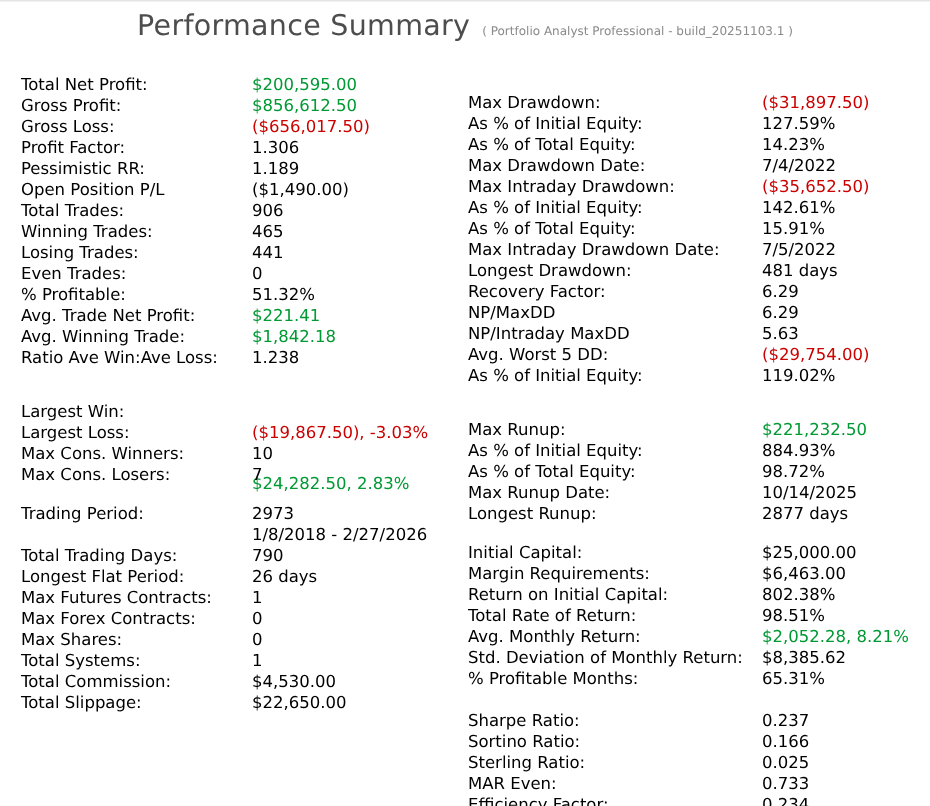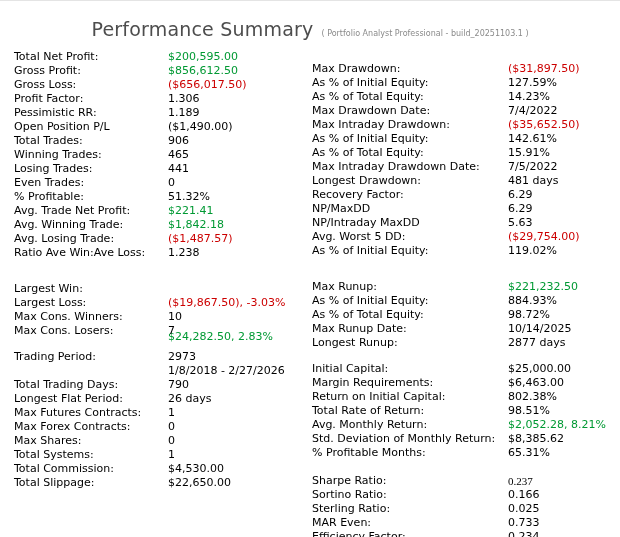--- a/index.html
+++ b/index.html
@@ -9,21 +9,21 @@
     height: 537px;
     background: #ffffff;
     font-family: "DejaVu Sans", sans-serif;
     font-size: 11px;
     color: #000000;
     overflow: hidden;
     border-top: 1px solid #e4e4e4;
   }
   .header {
     position: absolute;
-    top: 17px;
+    top: 5px;
     left: 0;
     width: 100%;
     text-align: center;
     white-space: nowrap;
   }
   .title {
     font-size: 19px;
     color: #4d4d4d;
     letter-spacing: 0.2px;
   }
@@ -100,24 +100,20 @@
         </div>
         <div class="row">
           <span class="lab">Avg. Trade Net Profit:</span>
           <span class="val" style="color: rgb(0, 153, 51);">$221.41</span>
         </div>
         <div class="row">
           <span class="lab">Avg. Winning Trade:</span>
           <span class="val" style="color: rgb(0, 153, 51);">$1,842.18</span>
         </div>
         <div class="row">
-          <span class="lab">Avg. Losing Trade:</span>
-          <span class="val" style="color: rgb(204, 0, 0);">($1,487.57)</span>
-        </div>
-        <div class="row">
           <span class="lab">Ratio Ave Win:Ave Loss:</span>
           <span class="val" style="color: rgb(0, 0, 0);">1.238</span>
         </div>
       </div>
       <div style="margin-top: 22px;">
         <div class="row">
           <span class="lab">Largest Win:</span>
           <span class="val" style="color: rgb(0, 153, 51); margin-top: 48px;">$24,282.50, 2.83%</span>
         </div>
         <div class="row">
@@ -283,21 +279,21 @@
           <span class="val" style="color: rgb(0, 0, 0);">$8,385.62</span>
         </div>
         <div class="row">
           <span class="lab">% Profitable Months:</span>
           <span class="val" style="color: rgb(0, 0, 0);">65.31%</span>
         </div>
       </div>
       <div style="margin-top: 14px;">
         <div class="row">
           <span class="lab">Sharpe Ratio:</span>
-          <span class="val" style="color: rgb(0, 0, 0); font-family: Liberation Serif, serif;">0.237</span>
+          <span class="val" style="color: rgb(0, 0, 0);">0.237</span>
         </div>
         <div class="row">
           <span class="lab">Sortino Ratio:</span>
           <span class="val" style="color: rgb(0, 0, 0);">0.166</span>
         </div>
         <div class="row">
           <span class="lab">Sterling Ratio:</span>
           <span class="val" style="color: rgb(0, 0, 0);">0.025</span>
         </div>
         <div class="row">

